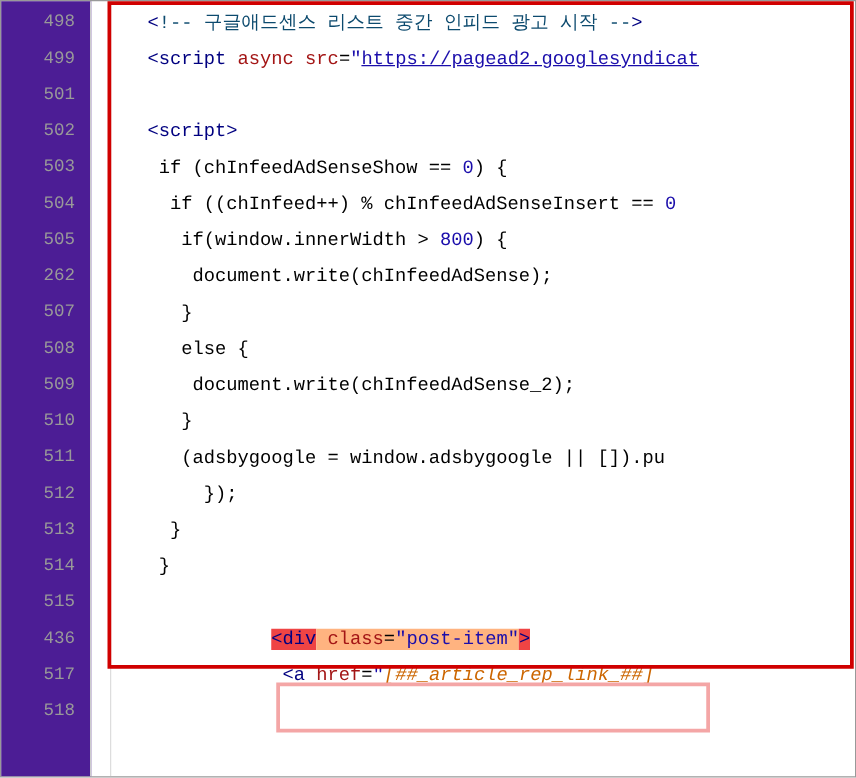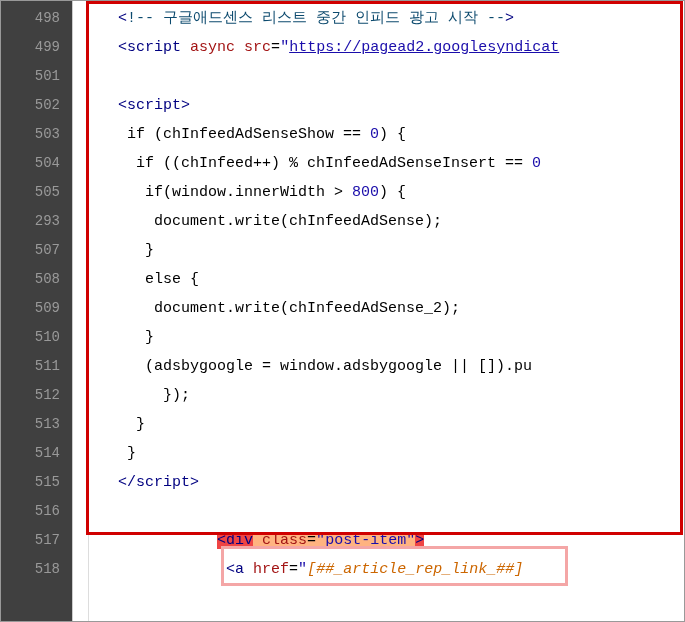--- a/index.html
+++ b/index.html
@@ -15,21 +15,21 @@
     .editor {
       display: flex;
       border: 1px solid #999;
       height: 622px;
       width: 685px;
       position: relative;
       background: #fff;
     }
     .gutter {
       width: 72px;
-      background: #404040;
+      background: #4c1d95;
       border-right: 1px solid #ccc;
       flex-shrink: 0;
       padding-top: 3px;
     }
     .line-num {
       color: #999;
       text-align: right;
       padding-right: 12px;
       height: 29px;
       line-height: 29px;
@@ -93,31 +93,31 @@
 
 <div class="editor">
   <div class="gutter">
     <div class="line-num">498</div>
     <div class="line-num">499</div>
     <div class="line-num">501</div>
     <div class="line-num">502</div>
     <div class="line-num">503</div>
     <div class="line-num">504</div>
     <div class="line-num">505</div>
-    <div class="line-num">293</div>
+    <div class="line-num">262</div>
     <div class="line-num">507</div>
     <div class="line-num">508</div>
     <div class="line-num">509</div>
     <div class="line-num">510</div>
     <div class="line-num">511</div>
     <div class="line-num">512</div>
     <div class="line-num">513</div>
     <div class="line-num">514</div>
     <div class="line-num">515</div>
-    <div class="line-num">516</div>
+    <div class="line-num">436</div>
     <div class="line-num">517</div>
     <div class="line-num">518</div>
   </div>
 
   <div class="code-area">
     <div class="fold-guide"></div>
 
     <div class="code-line"><span class="normal">   </span><span class="tag">&lt;</span><span class="comment">!-- 구글애드센스 리스트 중간 인피드 광고 시작 --</span><span class="tag">&gt;</span></div>
 
     <div class="code-line"><span class="normal">   </span><span class="tag">&lt;</span><span class="tag">script</span><span class="normal"> </span><span class="attr">async</span><span class="normal"> </span><span class="attr">src</span><span class="normal">=</span><span class="string">"</span><span class="string" style="text-decoration:underline">https://pagead2.googlesyndicat</span></div>
@@ -143,21 +143,20 @@
     <div class="code-line"><span class="normal">      </span><span class="normal">}</span></div>
 
     <div class="code-line"><span class="normal">      </span><span class="normal">(adsbygoogle = window.adsbygoogle || []).pu</span></div>
 
     <div class="code-line"><span class="normal">       </span><span class="normal"> });</span></div>
 
     <div class="code-line"><span class="normal">     </span><span class="normal">}</span></div>
 
     <div class="code-line"><span class="normal">    </span><span class="normal">}</span></div>
 
-    <div class="code-line"><span class="normal">   </span><span class="tag">&lt;/</span><span class="tag">script</span><span class="tag">&gt;</span></div>
 
 
     <div class="code-line"></div>
 
     <div class="code-line"><span class="normal">              </span><span class="highlight-div"><span class="tag">&lt;</span><span class="tag">div</span></span><span class="highlight-div2"><span class="normal"> </span><span class="attr">class</span><span class="normal">=</span><span class="string">"</span><span class="string">post-item</span><span class="string">"</span></span><span class="highlight-div"><span class="tag">&gt;</span></span></div>
 
     <div class="code-line"><span class="normal">               </span><span class="tag">&lt;</span><span class="tag">a</span><span class="normal"> </span><span class="attr">href</span><span class="normal">=</span><span class="string">"</span><span class="placeholder-link">[##_article_rep_link_##]</span></div>
 
   </div>
 

